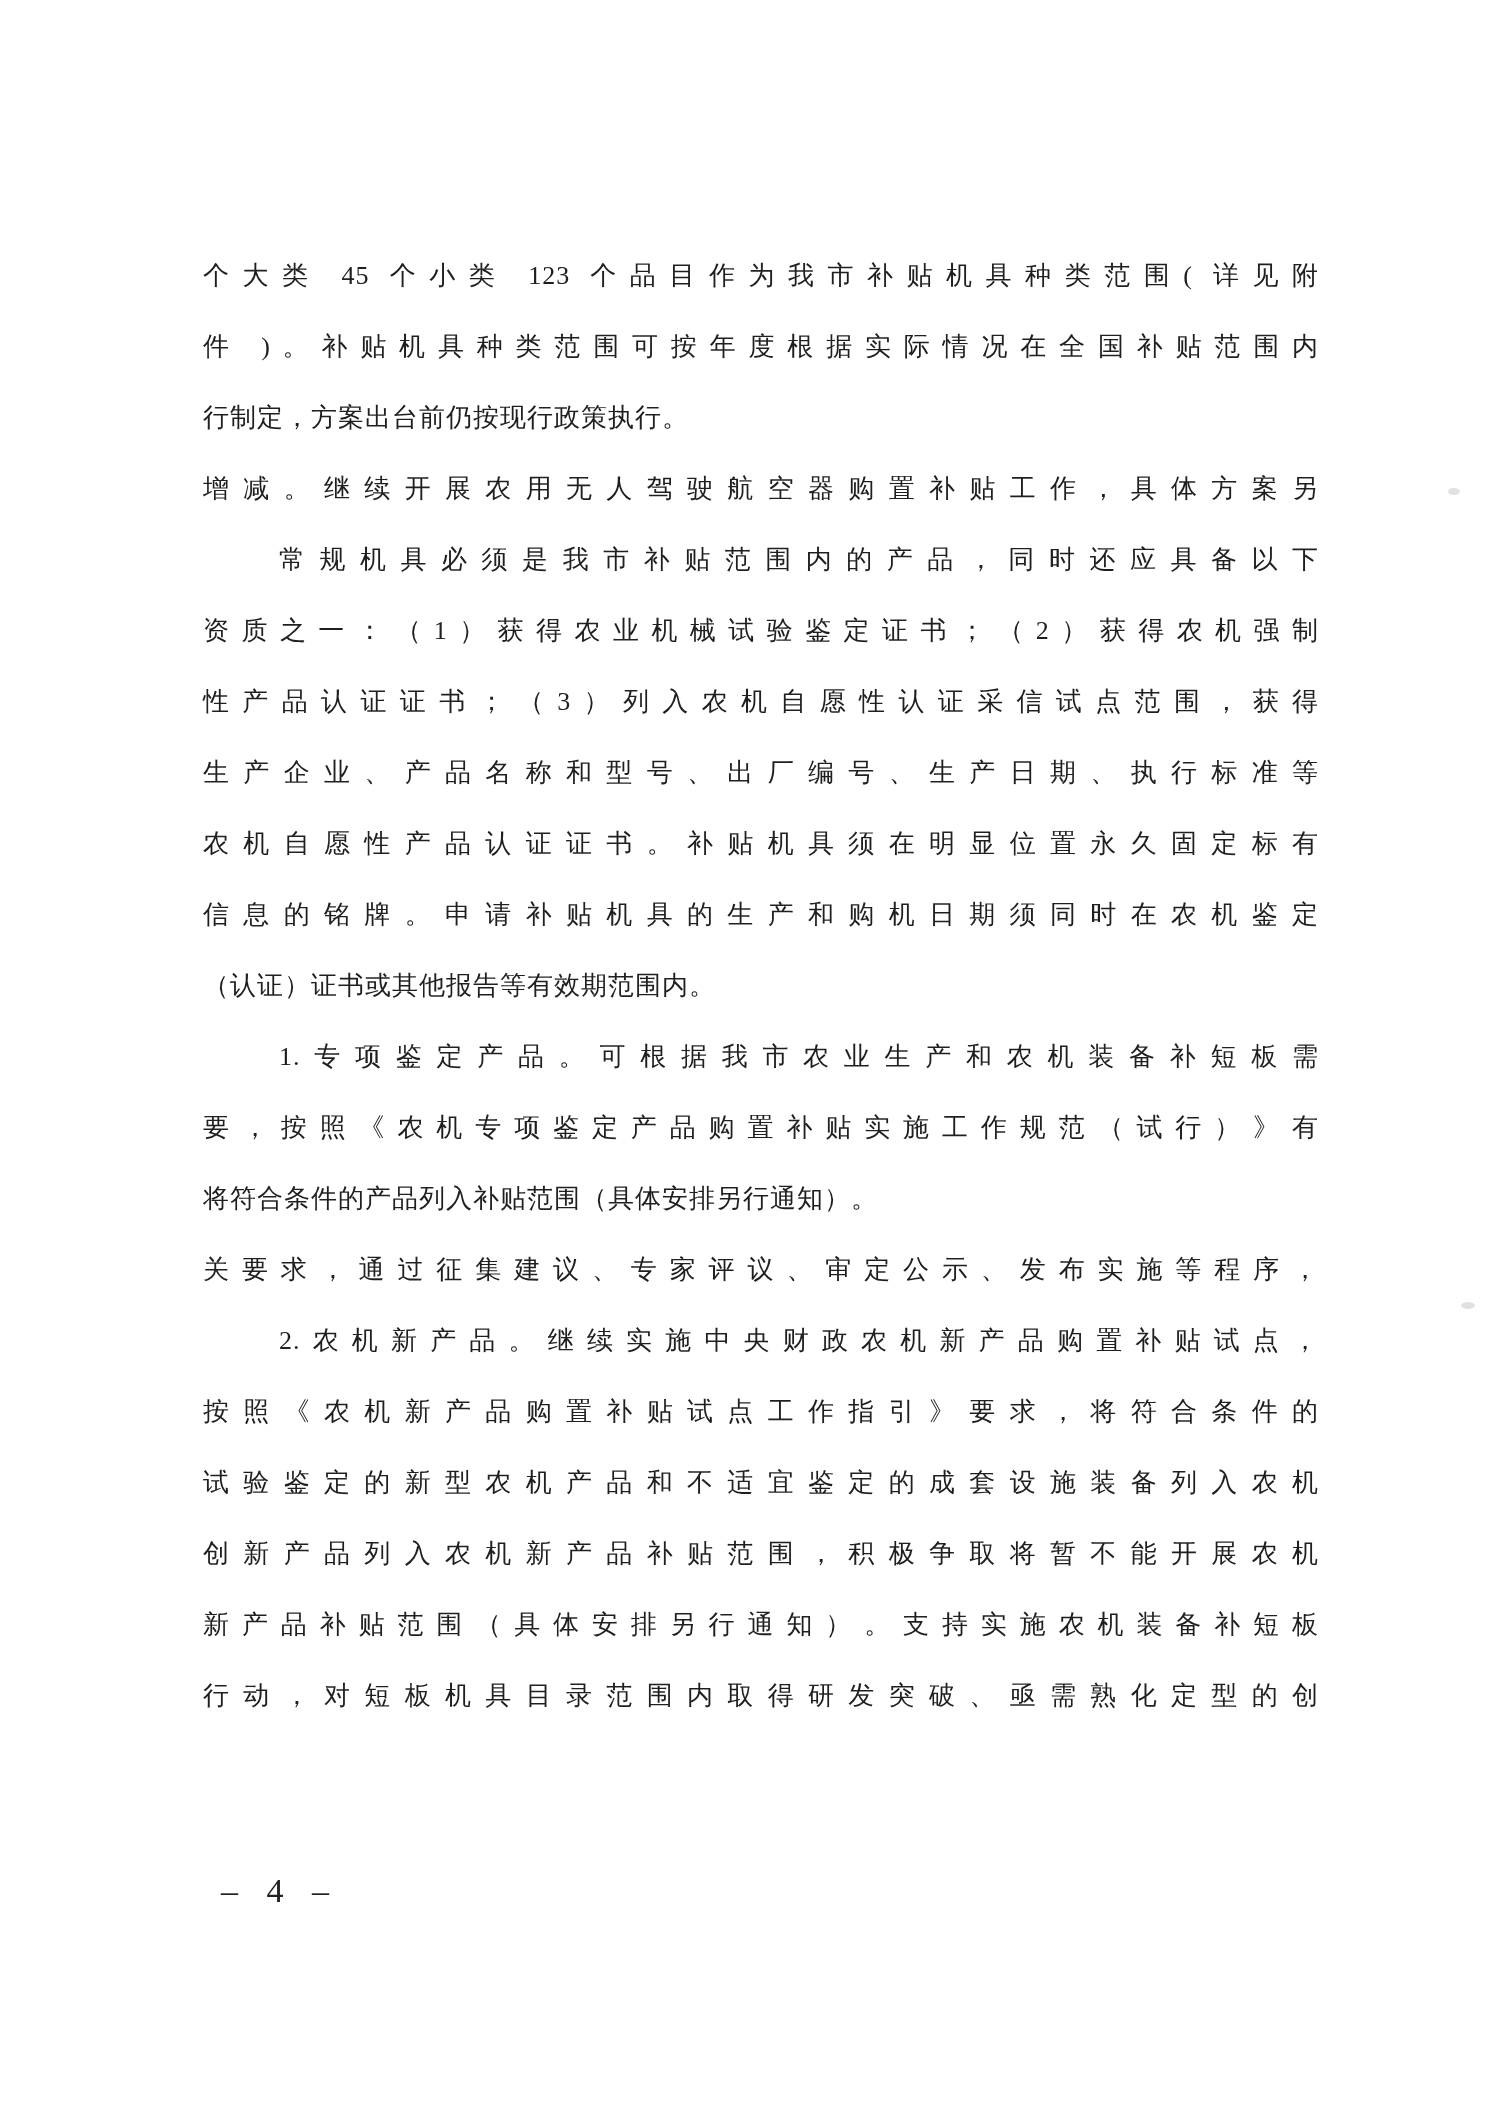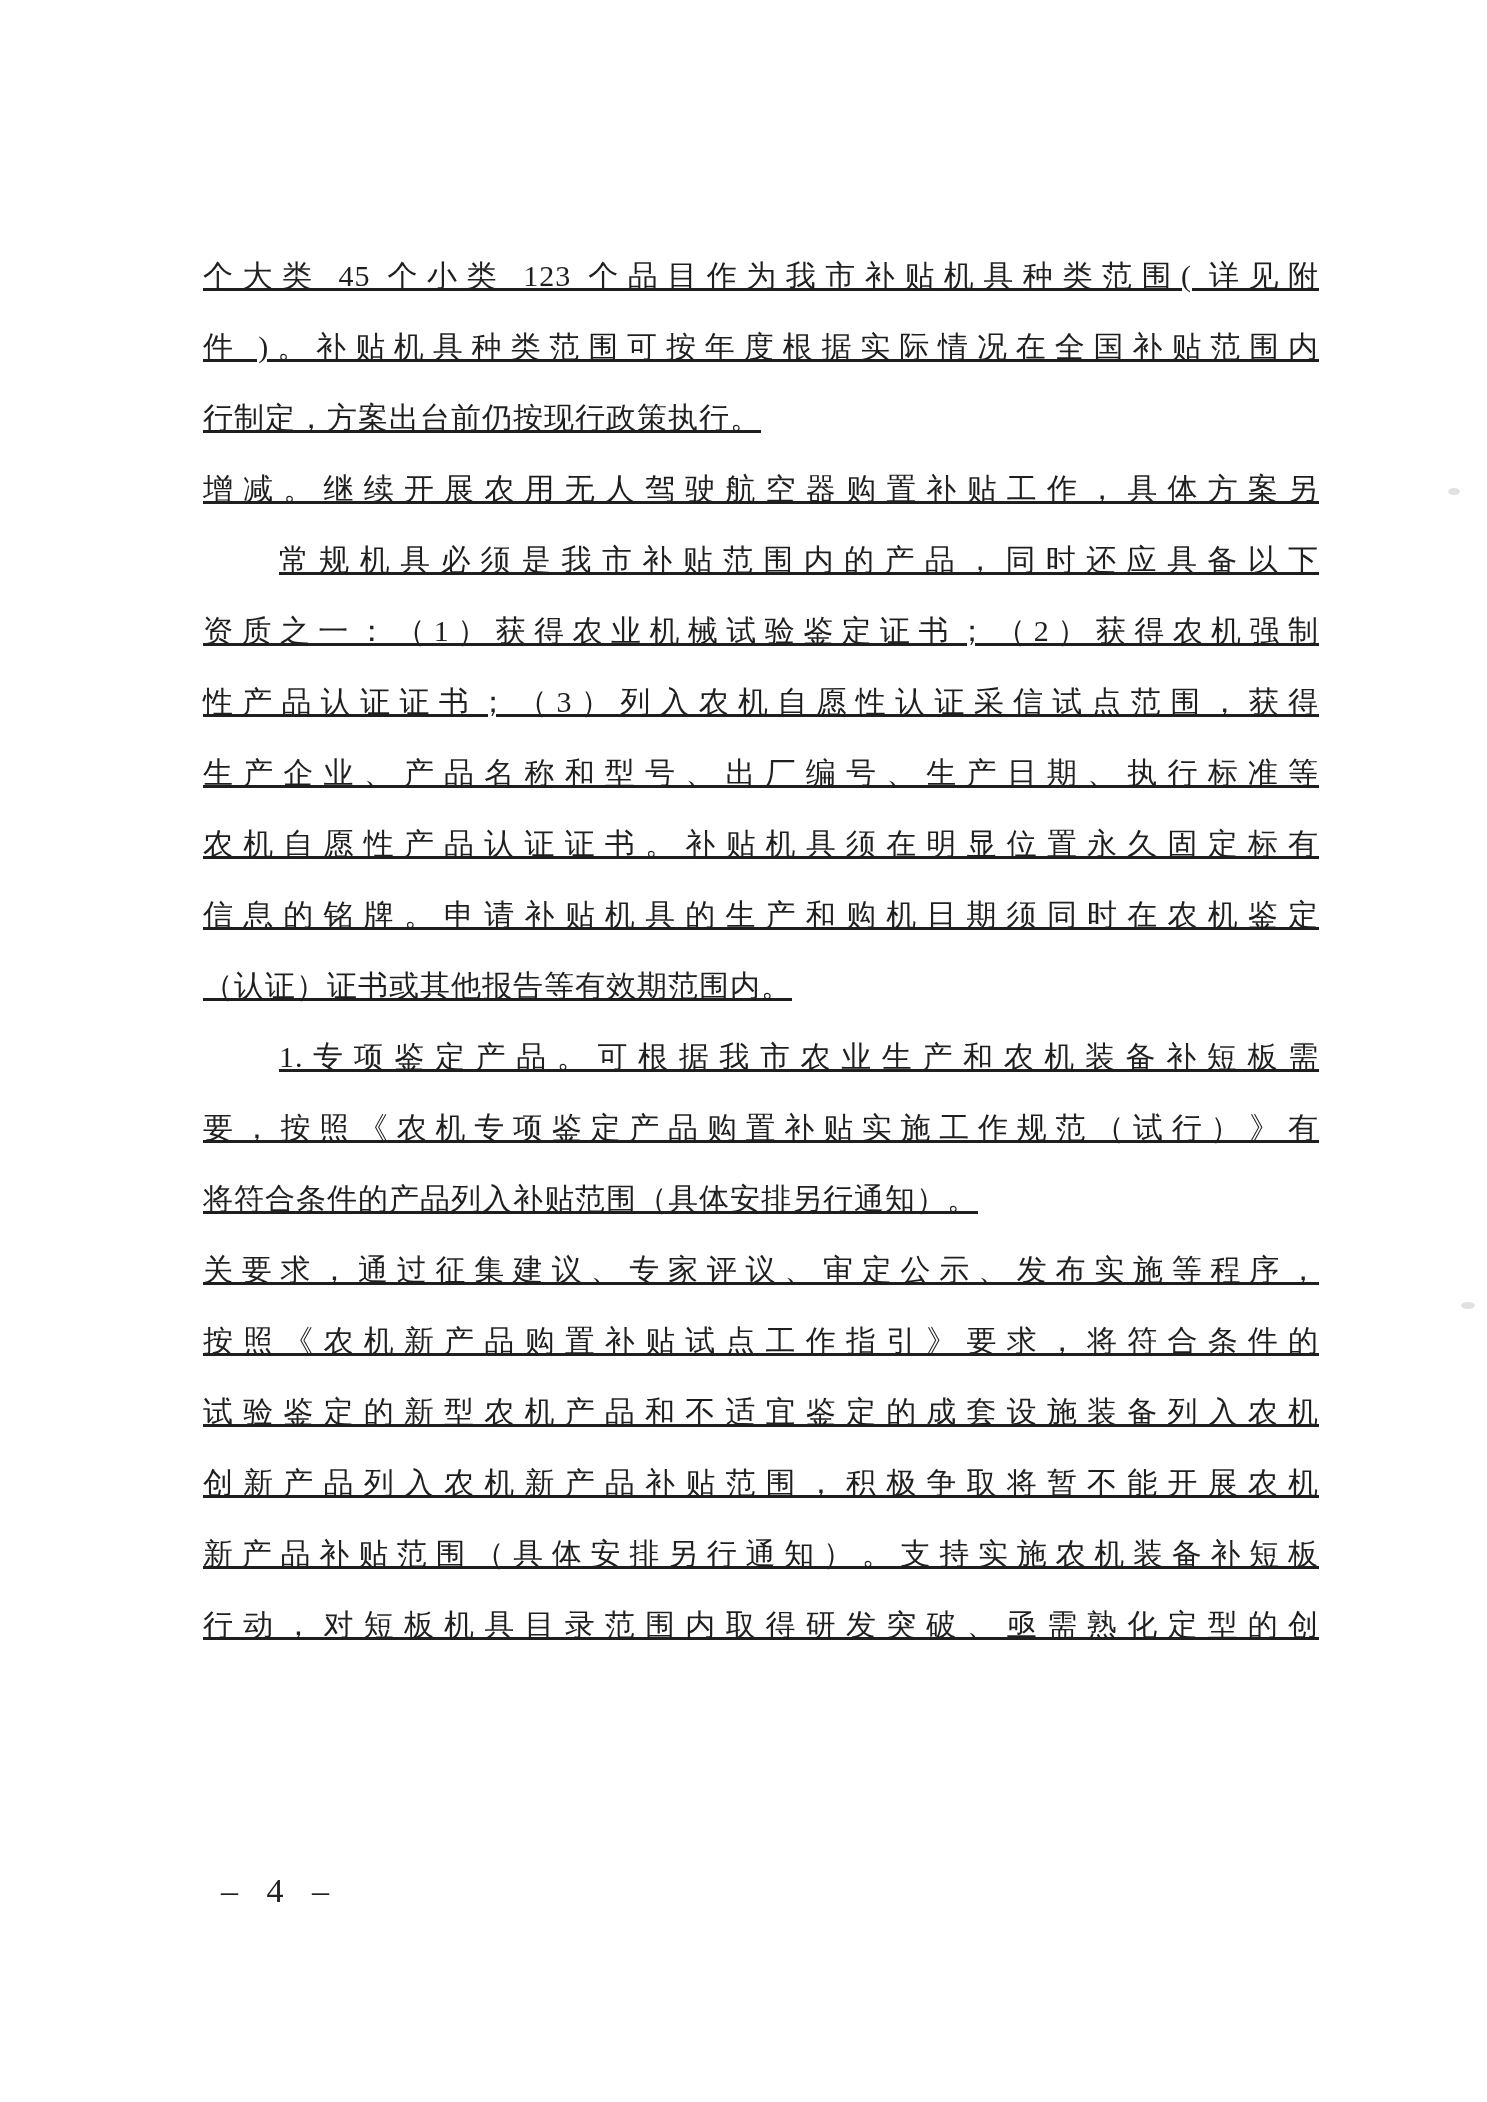--- a/index.html
+++ b/index.html
@@ -17,27 +17,26 @@
     font-family: "Liberation Serif", "DejaVu Serif", serif;
     color: #1f1f1f;
   }
   .text-block {
     position: absolute;
     left: 203px;
     top: 240px;
     width: 1116px;
   }
   .line {
-    font-size: 30px;
+    font-size: 26px;
     line-height: 71px;
     height: 71px;
     white-space: nowrap;
     text-align: justify;
     letter-spacing: 1px;
-    text-decoration: underline;
   }
   .line.fill {
     white-space: normal;
     text-align-last: justify;
   }
   .line.para {
     text-indent: 76px;
   }
   .line.heading {
     font-weight: 700;
@@ -72,20 +71,21 @@
       <div class="line fill">资质之一：（1）获得农业机械试验鉴定证书；（2）获得农机强制</div>
       <div class="line fill">性产品认证证书；（3）列入农机自愿性认证采信试点范围，获得</div>
       <div class="line fill">生产企业、产品名称和型号、出厂编号、生产日期、执行标准等</div>
       <div class="line fill">农机自愿性产品认证证书。补贴机具须在明显位置永久固定标有</div>
       <div class="line fill">信息的铭牌。申请补贴机具的生产和购机日期须同时在农机鉴定</div>
       <div class="line">（认证）证书或其他报告等有效期范围内。</div>
       <div class="line fill para">1.专项鉴定产品。可根据我市农业生产和农机装备补短板需</div>
       <div class="line fill">要，按照《农机专项鉴定产品购置补贴实施工作规范（试行）》有</div>
       <div class="line">将符合条件的产品列入补贴范围（具体安排另行通知）。</div>
       <div class="line fill">关要求，通过征集建议、专家评议、审定公示、发布实施等程序，</div>
+      <div class="line fill para">2.农机新产品。继续实施中央财政农机新产品购置补贴试点，</div>
       <div class="line fill">按照《农机新产品购置补贴试点工作指引》要求，将符合条件的</div>
       <div class="line fill">试验鉴定的新型农机产品和不适宜鉴定的成套设施装备列入农机</div>
       <div class="line fill">创新产品列入农机新产品补贴范围，积极争取将暂不能开展农机</div>
       <div class="line fill">新产品补贴范围（具体安排另行通知）。支持实施农机装备补短板</div>
       <div class="line fill">行动，对短板机具目录范围内取得研发突破、亟需熟化定型的创</div>
     </div>
   <div class="page-number">– 4 –</div>
   <div class="speck speck-1"></div>
   <div class="speck speck-2"></div>
 </div>

